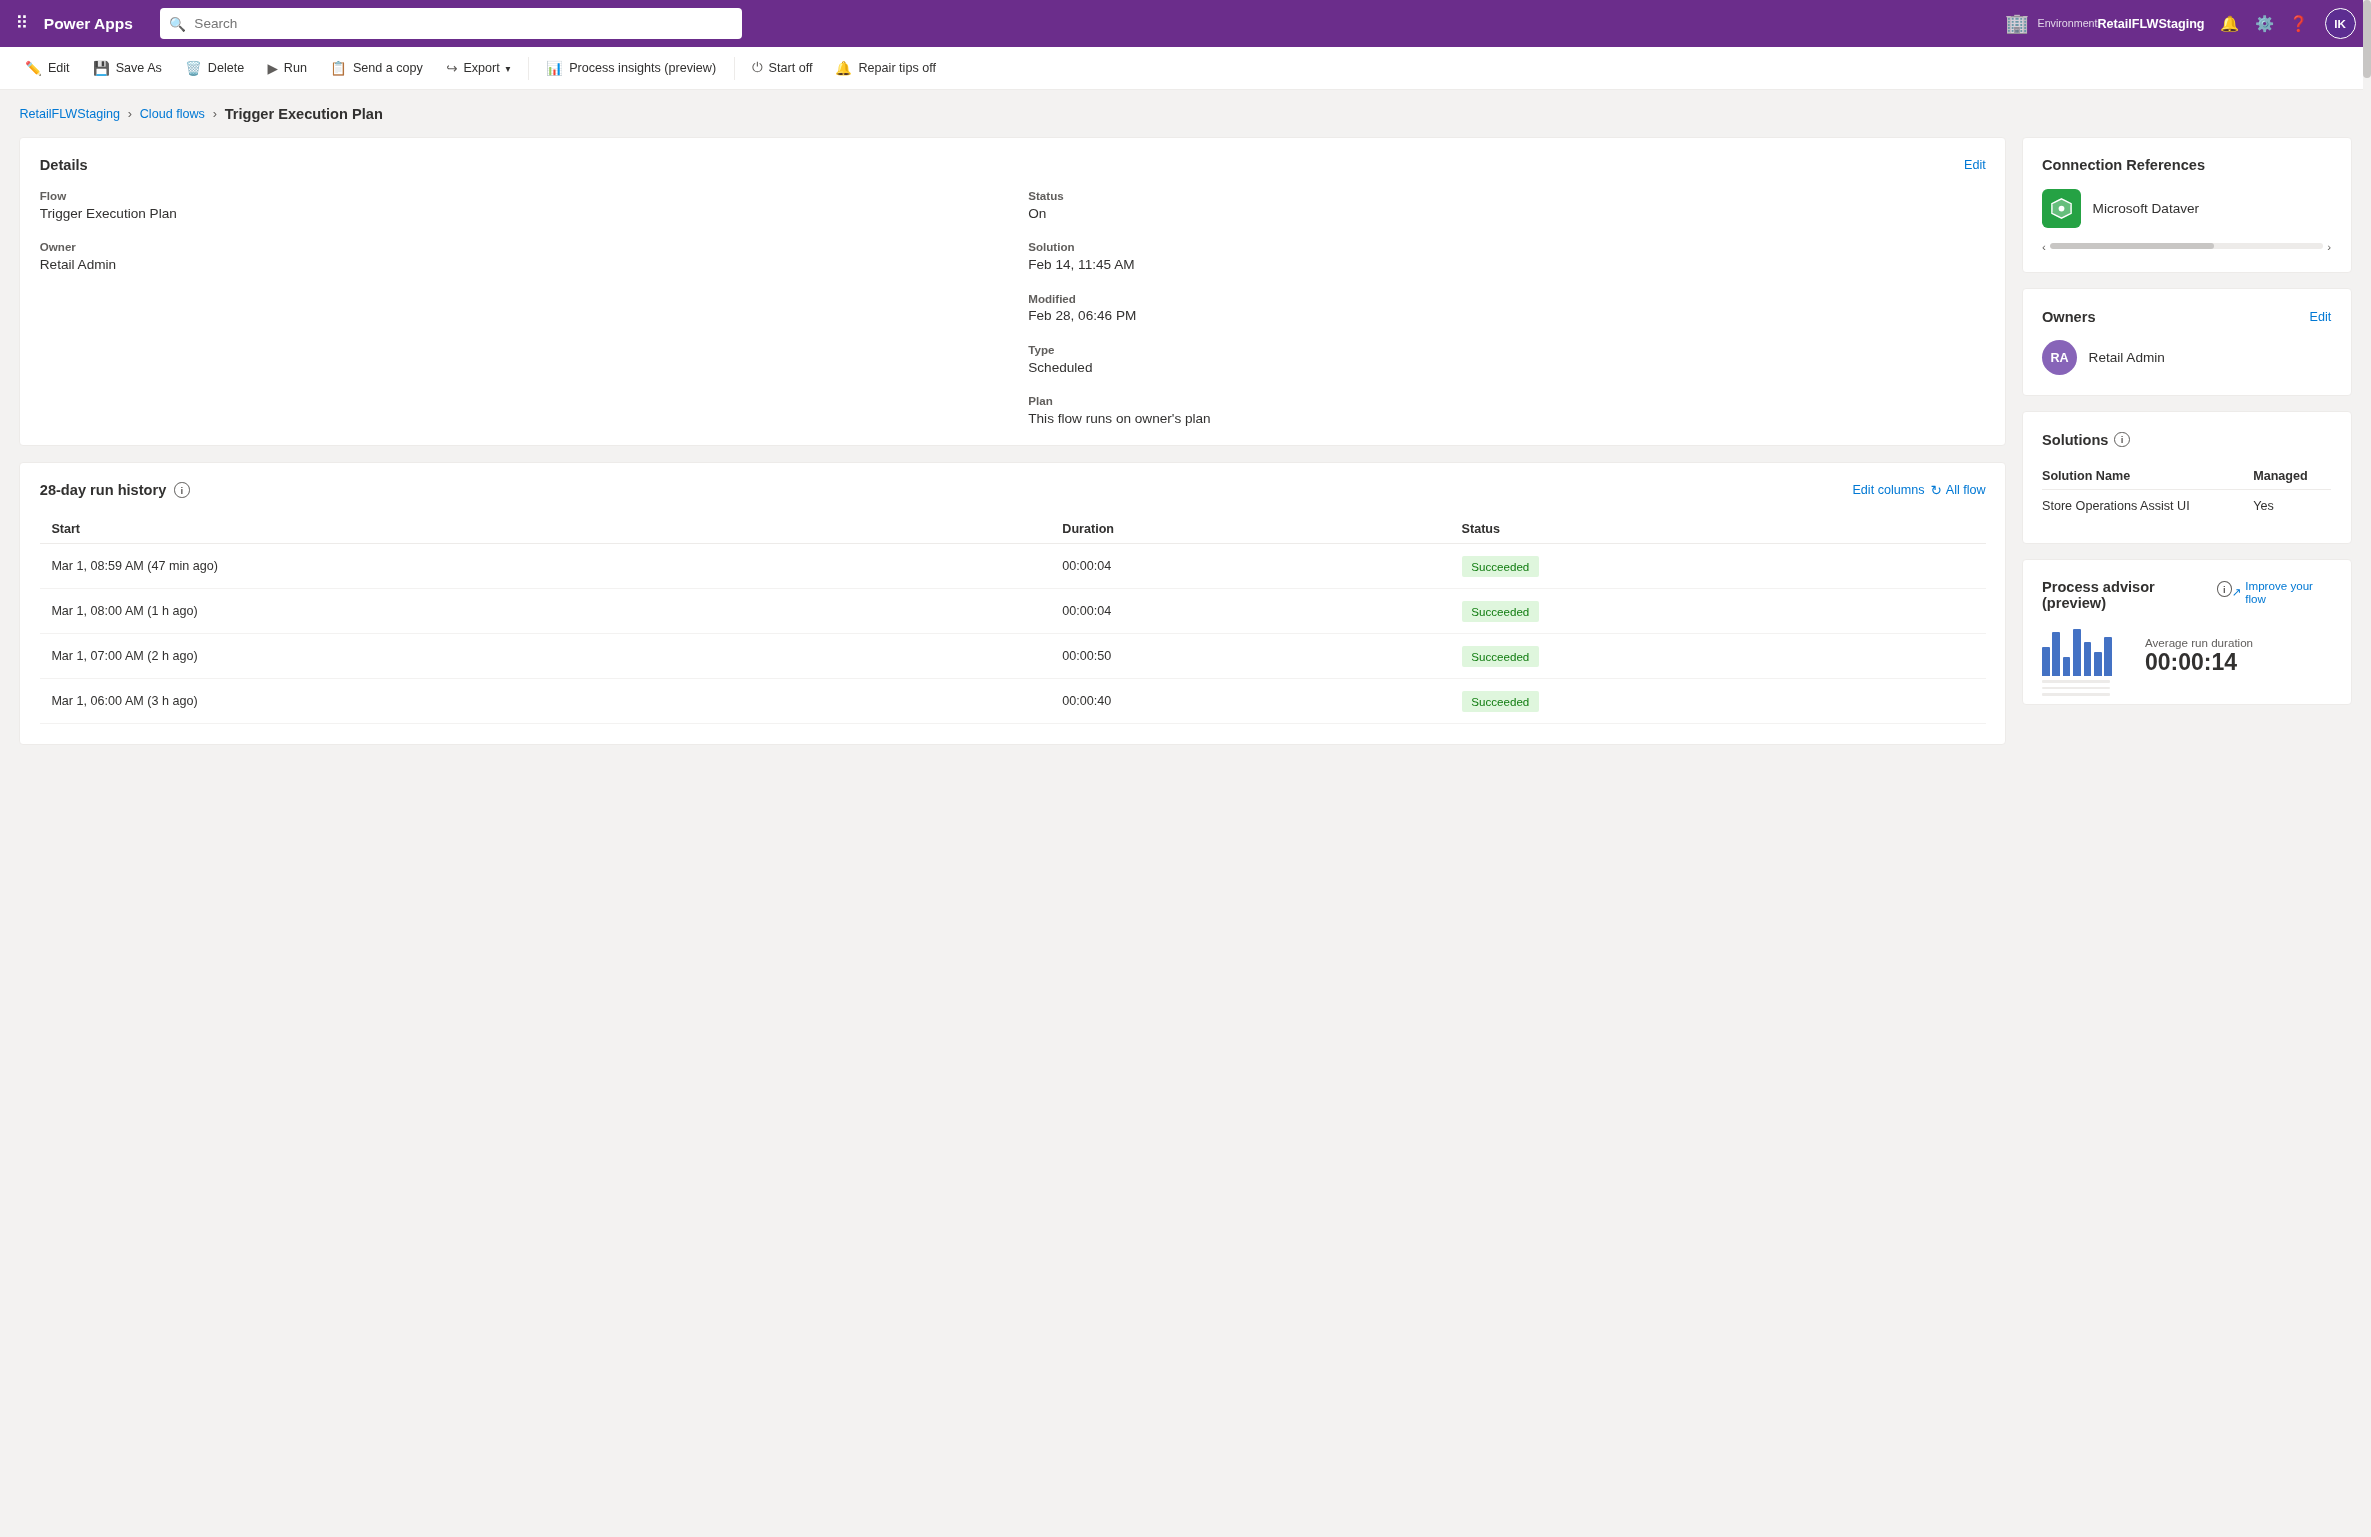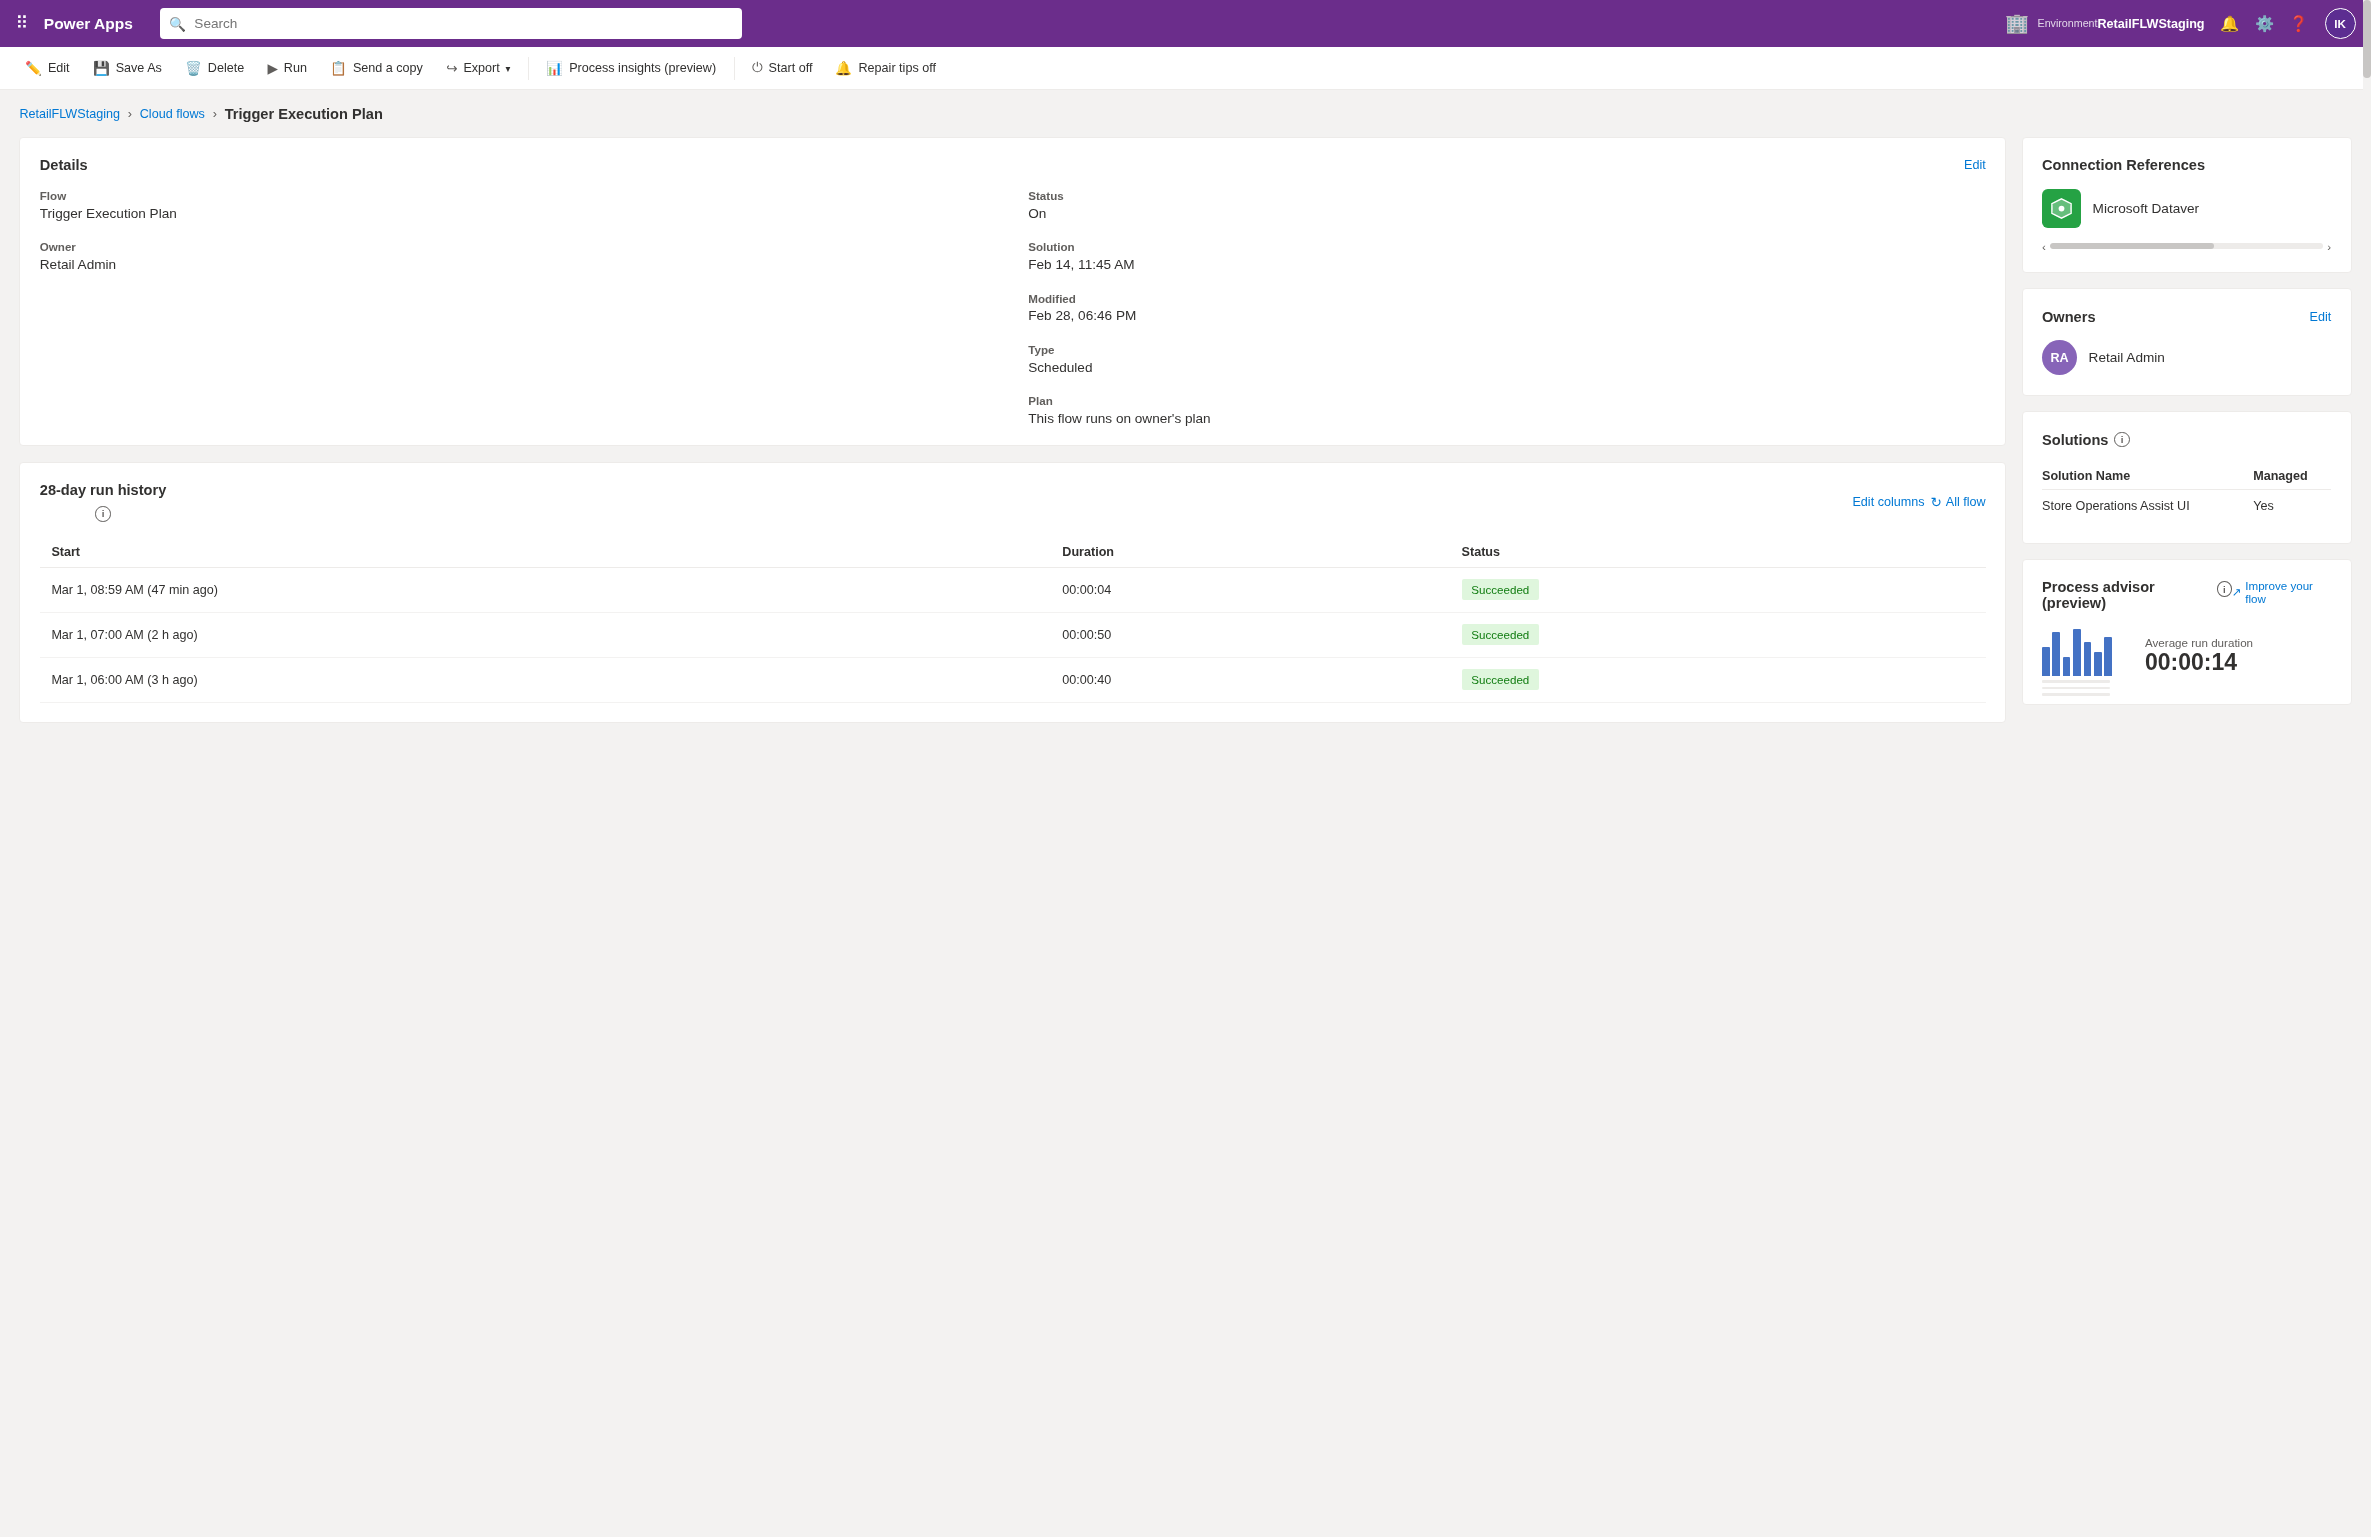--- a/index.html
+++ b/index.html
@@ -147,25 +147,23 @@
 
     
     .run-history-header {
       display: flex;
       align-items: center;
       justify-content: space-between;
       margin-bottom: 15.5px;
     }
     .run-history-title {
       display: flex;
-      align-items: center;
       gap: 7.8px;
       font-weight: 700;
       font-size: 14.6px;
-      flex-direction: column;
     }
     .run-history-actions {
       display: flex;
       align-items: center;
       gap: 6px;
     }
     .run-history-actions a { color: #0078d4; text-decoration: none; font-size: 12.6px; cursor: pointer; }
 
     .run-table { width: 100%; border-collapse: collapse; }
     .run-table th {
@@ -488,20 +486,27 @@
         <thead>
           <tr>
             <th>Start</th>
             <th>Duration</th>
             <th>Status</th>
           </tr>
         </thead>
         <tbody id="run-history-body">
         <tr>
       <td>Mar 1, 08:59 AM (47 min ago)</td>
+      <td>00:00:04</td>
+      <td>
+        <span class="status-badge status-succeeded">Succeeded</span>
+      </td>
+    </tr>
+            <tr>
+      <td>Mar 1, 08:00 AM (1 h ago)</td>
       <td>00:00:04</td>
       <td>
         <span class="status-badge status-succeeded">Succeeded</span>
       </td>
     </tr>
             <tr>
       <td>Mar 1, 07:00 AM (2 h ago)</td>
       <td>00:00:50</td>
       <td>
         <span class="status-badge status-succeeded">Succeeded</span>

